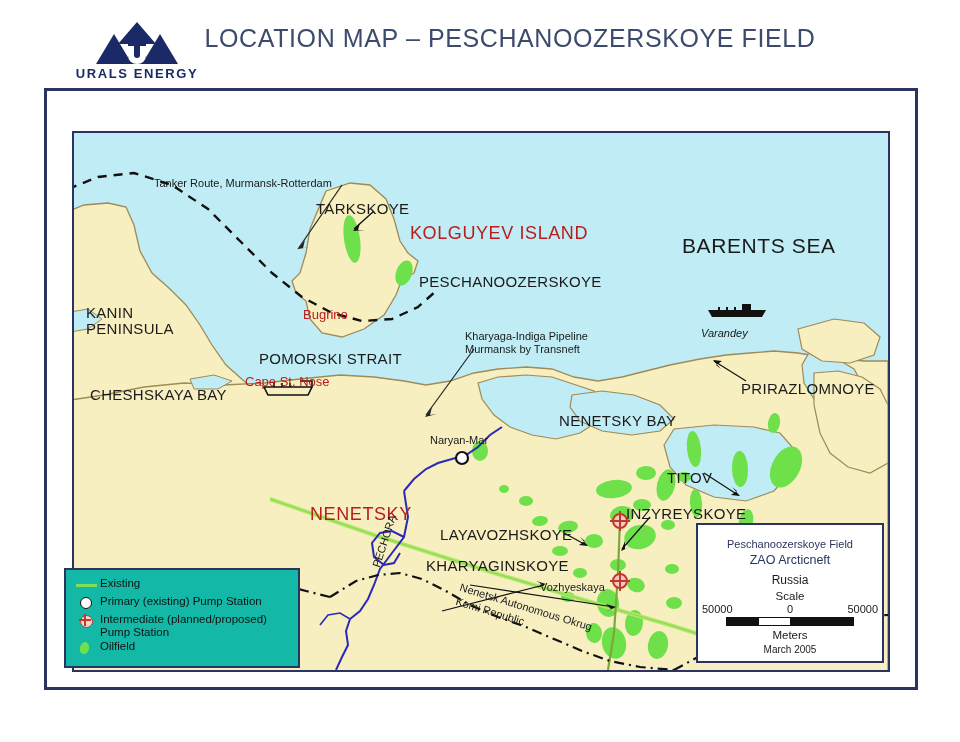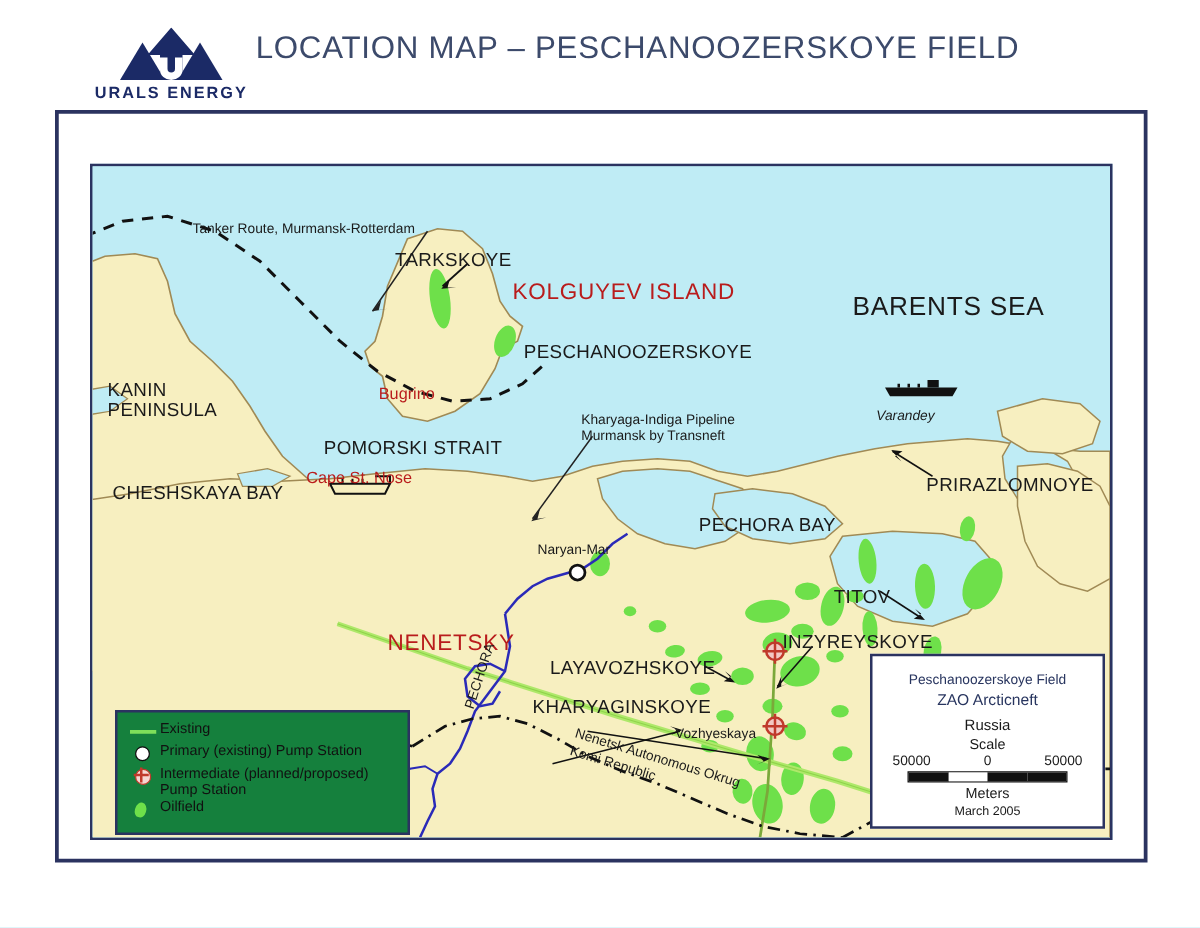--- a/index.html
+++ b/index.html
@@ -28,22 +28,22 @@
   
   .lbl{position:absolute;white-space:nowrap;font-family:"Liberation Sans",sans-serif;}
   .lbl-caps{color:#1a1a1a;font-size:15px;letter-spacing:.3px;}
   .lbl-caps-lg{color:#1a1a1a;font-size:21px;letter-spacing:.6px;}
   .lbl-tan{color:#b91c1c;font-size:18px;letter-spacing:.6px;}
   .lbl-small{color:#1a1a1a;font-size:11px;}
   .lbl-med{color:#b91c1c;font-size:13px;}
   .lbl-ital{color:#1a1a1a;font-size:11px;font-style:italic;}
 
   
-  #legend{position:absolute;left:92px;top:568px;width:236px;height:100px;
-    border:2px solid #2b3360;background:#15803d;box-sizing:border-box;
+  #legend{position:absolute;left:64px;top:568px;width:236px;height:100px;
+    border:2px solid #2b3360;background:#14b8a6;box-sizing:border-box;
     padding:7px 8px 0 8px;}
   .leg-row{display:flex;align-items:flex-start;margin-bottom:2px;}
   .leg-sym{width:26px;min-width:26px;height:16px;position:relative;}
   .leg-txt{font-size:11.5px;color:#111;line-height:12.5px;font-family:"Liberation Sans",sans-serif;}
   .leg-line{position:absolute;left:2px;top:7px;width:21px;height:3px;background:#7ede5a;}
   .leg-circ{position:absolute;left:6px;top:2px;width:11px;height:11px;border-radius:50%;
     border:1.6px solid #c0392b;background:#f6d6d2;}
   .leg-circ:before{content:"";position:absolute;left:3.4px;top:-1.6px;width:1.4px;height:12px;background:#c0392b;}
   .leg-circ:after{content:"";position:absolute;left:-1.6px;top:3.4px;width:12px;height:1.4px;background:#c0392b;}
   .leg-open{position:absolute;left:6px;top:2px;width:10px;height:10px;border-radius:50%;
@@ -51,21 +51,21 @@
   .leg-oil{position:absolute;left:6px;top:2px;width:9px;height:12px;border-radius:50% 50% 45% 45%;
     background:#6ee04a;transform:rotate(16deg);}
 
   
   #scale-box{position:absolute;left:696px;top:523px;width:188px;height:140px;
     border:2px solid #2b3360;background:#ffffff;box-sizing:border-box;text-align:center;}
   #sb-title{margin-top:13px;font-size:11px;color:#28355f;}
   #sb-sub{margin-top:3px;font-size:12.5px;color:#28355f;}
   #sb-country{margin-top:6px;font-size:12px;color:#1a1a1a;}
   #sb-scale{margin-top:3px;font-size:11.5px;color:#1a1a1a;}
-  #sb-ticks{margin-top:1px;display:flex;justify-content:space-between;padding:0 16px;
+  #sb-ticks{margin-top:1px;display:flex;justify-content:space-between;padding:0 4px;
     font-size:11px;color:#1a1a1a;align-items:flex-end;}
   #sb-bar{margin:2px auto 0 auto;width:128px;height:9px;display:flex;
     border:1px solid #111;box-sizing:border-box;}
   .bar-seg{flex:1;height:100%;}
   .bar-w{background:#ffffff;}
   .bar-b{background:#111111;}
   #sb-units{margin-top:3px;font-size:11.5px;color:#1a1a1a;}
   #sb-date{margin-top:3px;font-size:10px;color:#1a1a1a;}
 </style>
 </head>
@@ -258,21 +258,21 @@
   <div class="lbl lbl-caps" style="left:242px;top:67px;">TARKSKOYE</div>
   <div class="lbl lbl-med" style="left:229px;top:174px;">Bugrino</div>
   <div class="lbl lbl-small" style="left:80px;top:44px;">Tanker Route, Murmansk-Rotterdam</div>
   <div class="lbl lbl-caps" style="left:12px;top:171px;">KANIN</div>
   <div class="lbl lbl-caps" style="left:12px;top:187px;">PENINSULA</div>
   <div class="lbl lbl-caps" style="left:16px;top:253px;">CHESHSKAYA BAY</div>
   <div class="lbl lbl-caps" style="left:185px;top:217px;">POMORSKI STRAIT</div>
   <div class="lbl lbl-med" style="left:171px;top:241px;">Cape St. Nose</div>
   <div class="lbl lbl-small" style="left:391px;top:197px;">Kharyaga-Indiga Pipeline</div>
   <div class="lbl lbl-small" style="left:391px;top:210px;">Murmansk by Transneft</div>
-  <div class="lbl lbl-caps" style="left:485px;top:279px;">PECHORA BAY</div>
+  <div class="lbl lbl-caps" style="left:485px;top:279px;">NENETSKY BAY</div>
   <div class="lbl lbl-ital" style="left:627px;top:194px;">Varandey</div>
   <div class="lbl lbl-caps" style="left:667px;top:247px;">PRIRAZLOMNOYE</div>
   <div class="lbl lbl-caps" style="left:593px;top:336px;">TITOV</div>
   <div class="lbl lbl-caps" style="left:552px;top:372px;">INZYREYSKOYE</div>
   <div class="lbl lbl-small" style="left:356px;top:301px;">Naryan-Mar</div>
   <div class="lbl lbl-tan" style="left:236px;top:371px;">NENETSKY</div>
   <div class="lbl lbl-caps" style="left:366px;top:393px;">LAYAVOZHSKOYE</div>
   <div class="lbl lbl-caps" style="left:352px;top:424px;">KHARYAGINSKOYE</div>
   <div class="lbl lbl-small" style="left:466px;top:448px;">Vozhyeskaya</div>
   <div class="lbl lbl-small" style="left:296px;top:432px;transform:rotate(-72deg);transform-origin:left top;">PECHORA</div>

